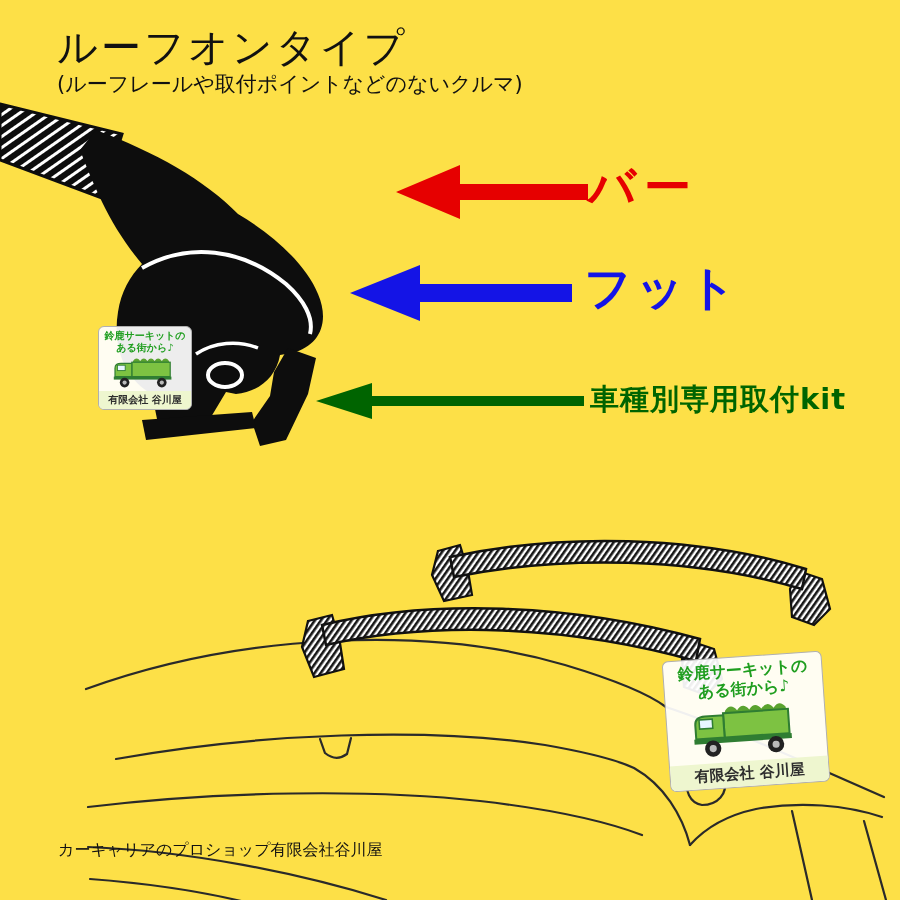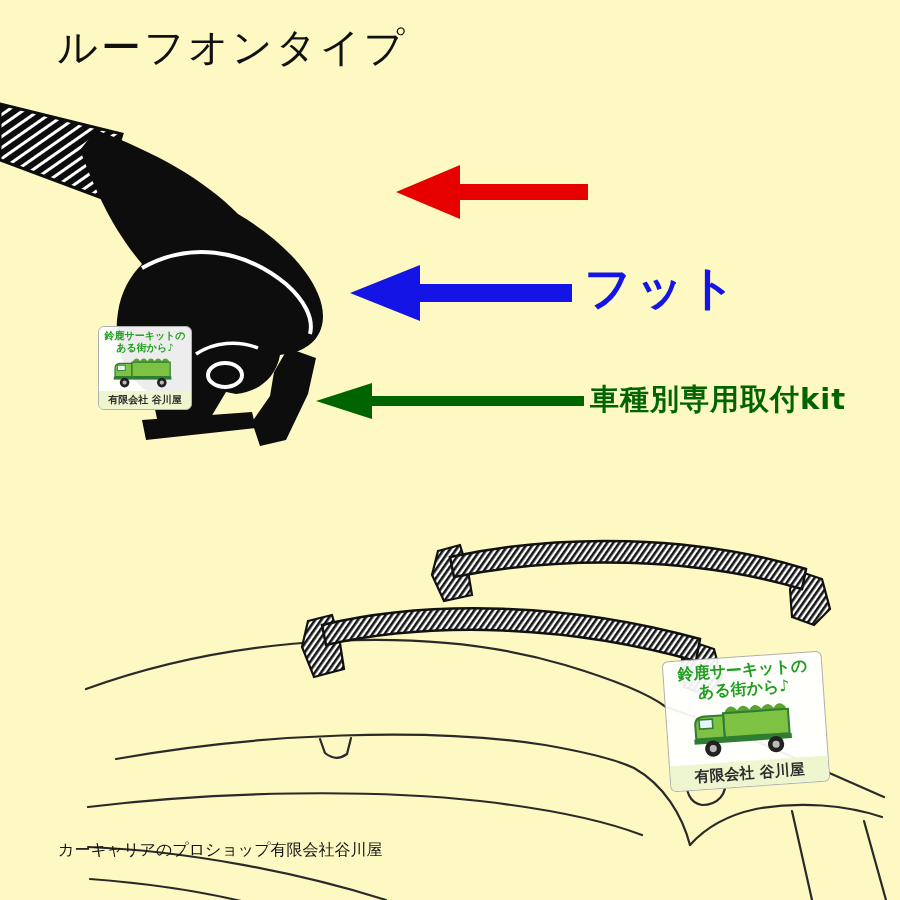--- a/index.html
+++ b/index.html
@@ -2,21 +2,21 @@
 <html><head>
 <meta charset="utf-8">
 <style>
   * { margin:0; padding:0; box-sizing:border-box; }
   html,body { background:#ffffff; }
   body {
     width:900px; height:900px;
     font-family:"DejaVu Sans","Liberation Sans",sans-serif;
     color:#111;
   }
-  .canvas { position:relative; width:900px; height:900px; background:#fef9c3; overflow:hidden; }
+  .canvas { position:relative; width:900px; height:900px; background:#fde047; overflow:hidden; }
 
   .title {
     position:absolute; left:57px; top:20px;
     font-size:40px; letter-spacing:3px; color:#111; white-space:nowrap;
   }
   .subtitle {
     position:absolute; left:57px; top:70px;
     font-size:21px; color:#111; white-space:nowrap;
   }
   .footer-text {
@@ -59,20 +59,21 @@
   .badge-large .badge-top { font-size:16px; }
   .badge-large .badge-company { font-size:15px; padding:3px 0; }
   .badge-large .truck { width:122px; height:62px; }
 </style>
 </head>
 <body>
 
 <div class="canvas">
 
   <div class="title">ルーフオンタイプ</div>
+  <div class="subtitle">(ルーフレールや取付ポイントなどのないクルマ)</div>
 
   <svg class="illu illu-foot" viewBox="0 0 360 375" aria-hidden="true">
     <defs>
       <pattern id="sectionHatch" width="9" height="9" patternUnits="userSpaceOnUse" patternTransform="rotate(55)">
         <rect width="9" height="9" fill="#0d0d0d"></rect>
         <rect width="3" height="9" fill="#ffffff"></rect>
       </pattern>
     </defs>
     <polygon points="0,12 122,42 102,106 0,68" fill="url(#sectionHatch)" stroke="#0d0d0d" stroke-width="3"></polygon>
     <path d="M 96,38 C 155,60 205,88 238,122 C 272,142 306,172 318,202 C 330,230 320,254 292,261 L 280,263 C 276,286 258,300 236,302 L 226,300 L 208,330 L 158,332 L 152,302 C 126,288 112,256 118,220 C 121,200 130,184 142,172 C 110,134 94,94 80,58 Z" fill="#0d0d0d"></path>
@@ -92,20 +93,21 @@
     <svg width="222" height="60" viewBox="0 0 222 60">
       <polygon points="0,30 70,2 70,21 222,21 222,39 70,39 70,58" fill="currentColor"></polygon>
     </svg>
   </div>
   <div class="arrow arrow-kit" style="color: rgb(0, 100, 0);">
     <svg width="268" height="40" viewBox="0 0 268 40">
       <polygon points="0,20 56,2 56,15 268,15 268,25 56,25 56,38" fill="currentColor"></polygon>
     </svg>
   </div>
 
+  <div class="anno-label label-bar" style="color: rgb(230, 0, 0);">バー</div>
   <div class="anno-label label-kit" style="color: rgb(0, 100, 0);">車種別専用取付kit</div>
   <div class="anno-label label-foot" style="color: rgb(20, 20, 230);">フット</div>
 
   <svg class="illu illu-car" viewBox="0 0 900 425" aria-hidden="true">
     <defs>
       <pattern id="barHatch" width="5" height="5" patternUnits="userSpaceOnUse" patternTransform="rotate(35)">
         <rect width="5" height="5" fill="#ffffff"></rect>
         <rect width="2.6" height="5" fill="#161616"></rect>
       </pattern>
     </defs>

